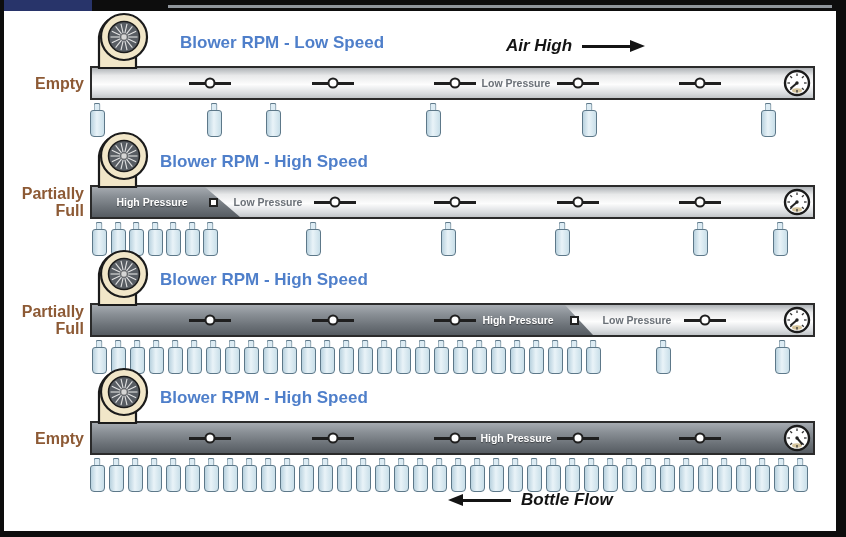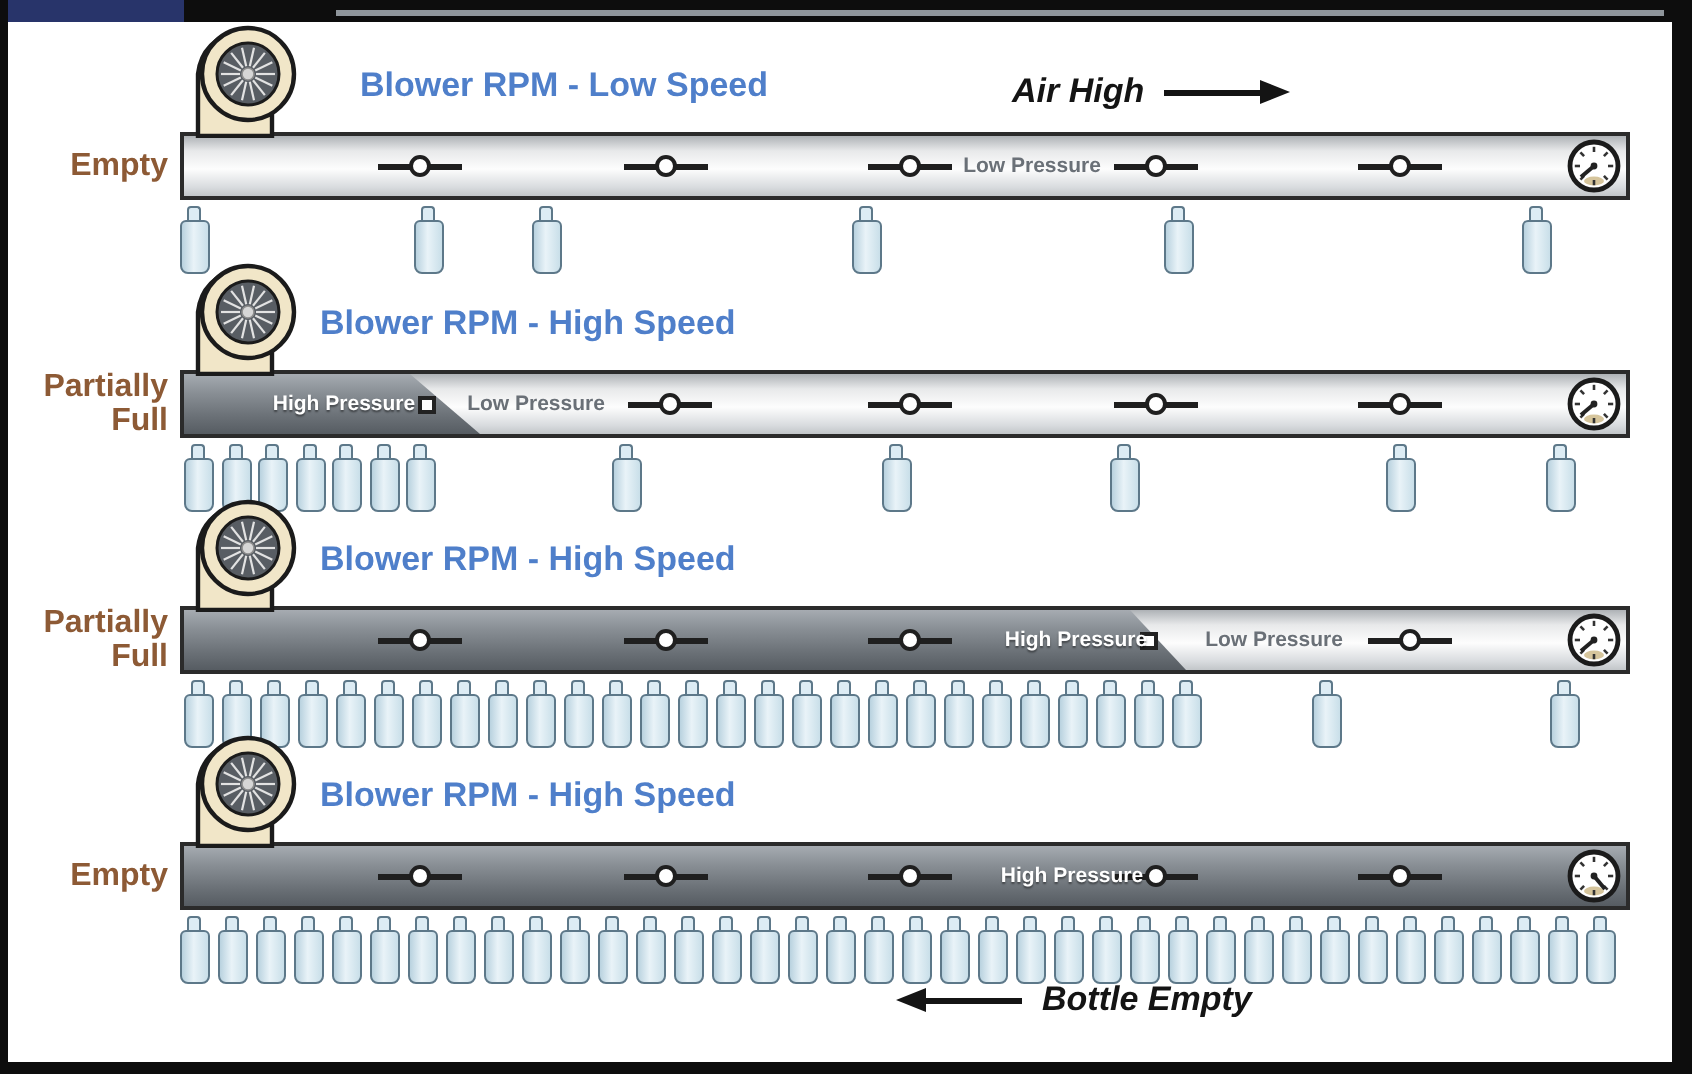--- a/index.html
+++ b/index.html
@@ -19,21 +19,21 @@
         background:linear-gradient(180deg,#aeb2b6 0%,#e8e9ea 25%,#fdfdfd 55%,#d9dcdf 85%,#c2c6c9 100%);}
   .duct.dark{background:linear-gradient(180deg,#a6abb1 0%,#8a9096 30%,#6b7177 70%,#565c62 100%);}
   .hzone{position:absolute;background:linear-gradient(180deg,#a6abb1 0%,#8a9096 30%,#6b7177 70%,#565c62 100%);}
   .tsquare{position:absolute;width:9px;height:9px;background:#ffffff;border:2px solid #222;box-sizing:border-box;}
 
   .valve{position:absolute;width:42px;height:3px;background:#1f1f1f;}
   .valve::after{content:"";position:absolute;left:50%;top:50%;transform:translate(-50%,-50%);
         width:7px;height:7px;border-radius:50%;background:#fff;border:2px solid #1f1f1f;}
 
   .zlabel{position:absolute;font-size:10.5px;font-weight:bold;white-space:nowrap;transform:translate(-50%,-50%);}
-  .zlabel.on-dark{color:#ffffff;text-shadow:0 1px 1px rgba(0,0,0,.45);margin-left:20px;}
+  .zlabel.on-dark{color:#ffffff;text-shadow:0 1px 1px rgba(0,0,0,.45);}
   .zlabel.on-light{color:#6a7077;}
 
   .state-label{position:absolute;width:80px;text-align:right;font-size:16px;font-weight:bold;
         line-height:17px;transform:translateY(-50%);}
   .row-title{position:absolute;font-size:17px;font-weight:bold;white-space:nowrap;}
 
   .bottle{position:absolute;width:15px;height:27px;box-sizing:border-box;
         background:linear-gradient(90deg,#b9d2df,#e9f3f8 45%,#c9dfe9);
         border:1.5px solid #5d7889;border-radius:3px 3px 4px 4px;}
   .bottle::before{content:"";position:absolute;left:50%;transform:translateX(-50%);top:-8px;
@@ -332,15 +332,15 @@
     <span class="gap"></span>
     <span class="aline"></span>
     <span class="ahead right"></span>
   </div>
 
 
   <div class="annot" style="left:448px;top:488px;">
     <span class="ahead left"></span>
     <span class="aline"></span>
     <span class="gap"></span>
-    <span class="it">Bottle Empty</span>
+    <span class="it">Bottle Flow</span>
   </div>
 </div>
 
 </body></html>

